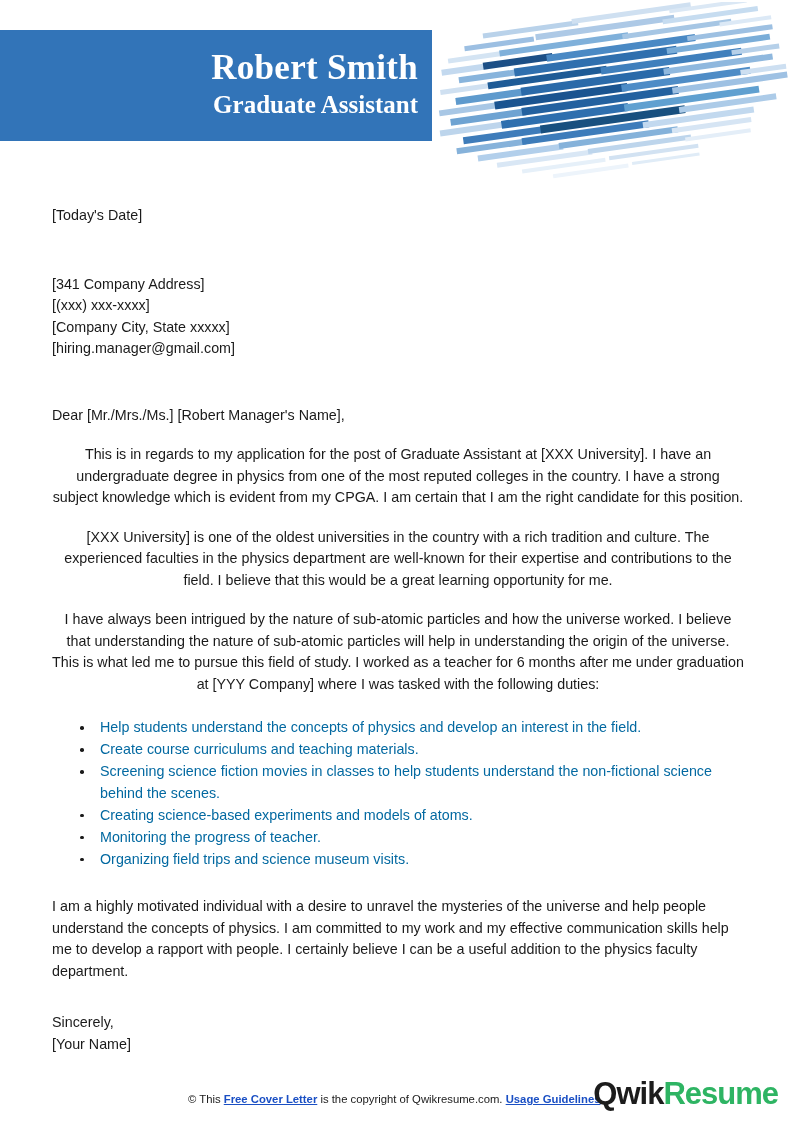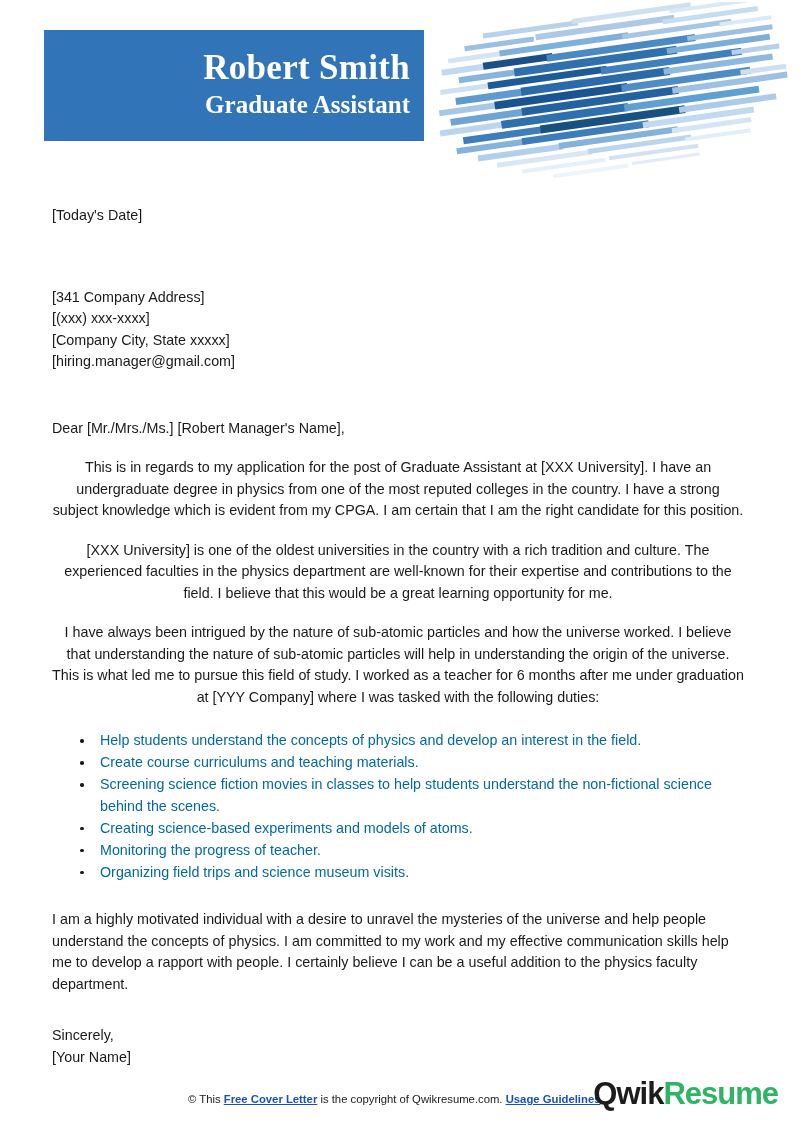--- a/index.html
+++ b/index.html
@@ -23,30 +23,29 @@
 
   
   .header {
     position: relative;
     height: 185px;
   }
   .name-block {
     position: absolute;
     left: 0;
     top: 30px;
-    width: 380px;
+    width: 432px;
     height: 111px;
     background: #3274b8;
     box-sizing: border-box;
     padding: 8px 14px 10px 0;
     display: flex;
     flex-direction: column;
     align-items: flex-end;
     justify-content: center;
-    margin-left: 44px;
   }
   .cand-name {
     font-family: "Liberation Serif", serif;
     font-weight: bold;
     font-size: 35px;
     line-height: 1.08;
     color: #ffffff;
     letter-spacing: 0.3px;
     white-space: nowrap;
   }
@@ -72,21 +71,21 @@
     position: relative;
     padding: 0 56px 0 52px;
   }
   .txt {
     font-size: 14.3px;
     line-height: 21.5px;
     color: #1a1a1a;
     margin: 0;
   }
   .date-line { margin-top: 20px; }
-  .addr-block { margin-top: 60px; }
+  .addr-block { margin-top: 47px; }
   .addr-block div { font-size: 14.3px; line-height: 21.5px; }
   .salutation { margin-top: 45px; }
   .para { margin-top: 18px; text-align: center; }
 
   ul.duties {
     margin: 22px 0 0 0;
     padding: 0 0 0 48px;
     list-style: none;
   }
   ul.duties li {

